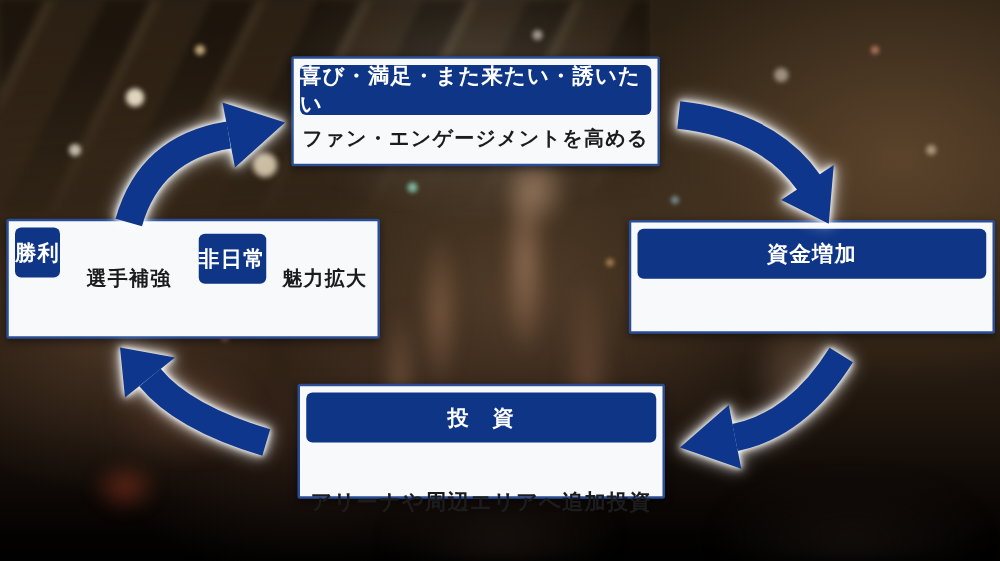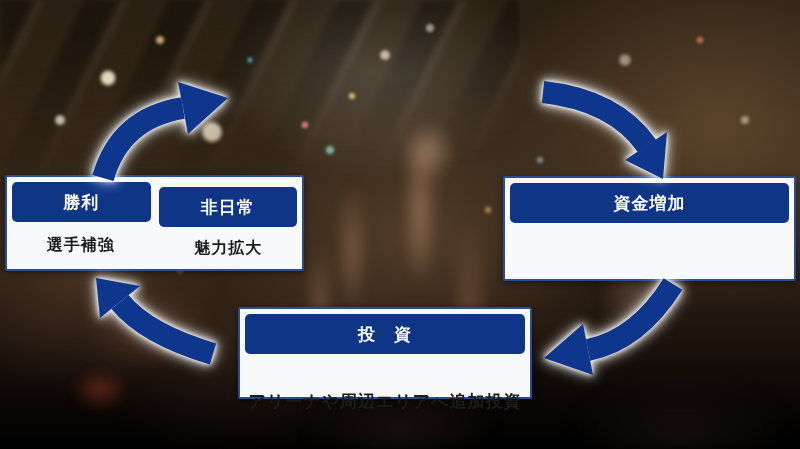--- a/index.html
+++ b/index.html
@@ -79,27 +79,27 @@
     border-radius:5px;
     color:#fff;font-weight:bold;font-size:17px;letter-spacing:1px;
     display:flex;align-items:center;justify-content:center;
     height:40px;flex:0 0 auto;
   }
   .box-body{
     flex:1;display:flex;align-items:center;justify-content:center;
     color:var(--body-text,#1c1c1e);font-weight:bold;font-size:16px;letter-spacing:1px;
   }
   .box-top{left:233px;top:45px;width:295px;height:88px;}
-  .box-right{left:503px;top:176px;width:293px;height:105px;}
+  .box-right{left:503px;top:176px;width:293px;height:91px;}
   .box-bottom{left:238px;top:307px;width:294px;height:92px;gap:36px;}
   .box-bottom .box-body{flex-direction:column;justify-content:center;gap:2px;}
   .box-bottom .line1{font-weight:normal;font-size:14px;}
   .box-bottom .line2{font-weight:bold;font-size:17px;}
   .box-left{left:5px;top:175px;width:299px;height:96px;flex-direction:row;gap:0;}
-  .box-left .col{flex:1;display:flex;flex-direction:column;}
+  .box-left .col{flex:1;display:flex;}
   .box-left .col + .col .box-head{margin-left:4px;margin-top:10px;}
   .box-left .col:first-child .box-head{margin-right:4px;}
   
   .arrow{
     position:absolute;overflow:visible;
     filter:drop-shadow(0 0 2px rgba(255,255,255,.95))
            drop-shadow(0 0 4px rgba(255,255,255,.85))
            drop-shadow(0 0 7px rgba(255,255,255,.55));
   }
   .arrow path{fill:none;stroke:var(--arrow-navy,#0d368c);stroke-width:22;}
@@ -111,20 +111,24 @@
 </style>
 </head>
 <body>
 
 <div class="stage">
   <div class="bg-base"></div>
   <div class="bg-stripes"></div>
   <div class="bg-arms"></div>
   <div class="bg-bokeh"></div>
 
+  <div class="box box-top">
+    <div class="box-head">喜び・満足・また来たい・誘いたい</div>
+    <div class="box-body">ファン・エンゲージメントを高める</div>
+  </div>
 
   <div class="box box-right">
     <div class="box-head">資金増加</div>
   </div>
 
   <div class="box box-bottom">
     <div class="box-head">投　資</div>
     <div class="box-body">
       <div class="line2">アリーナや周辺エリアへ追加投資</div>
     </div>

